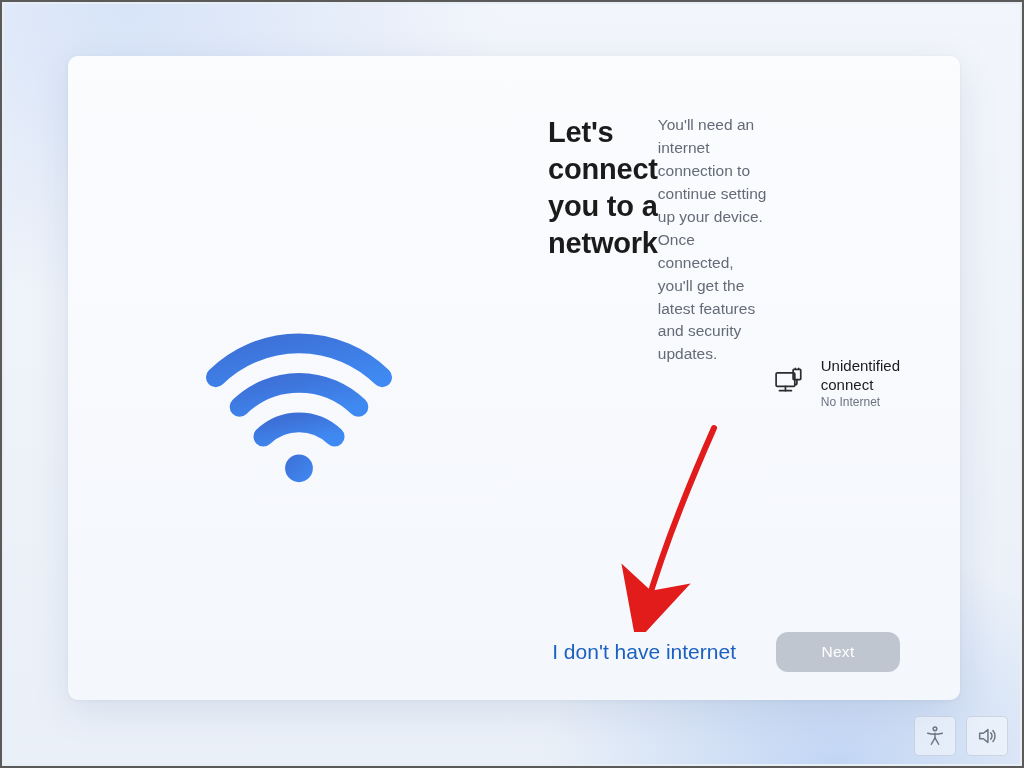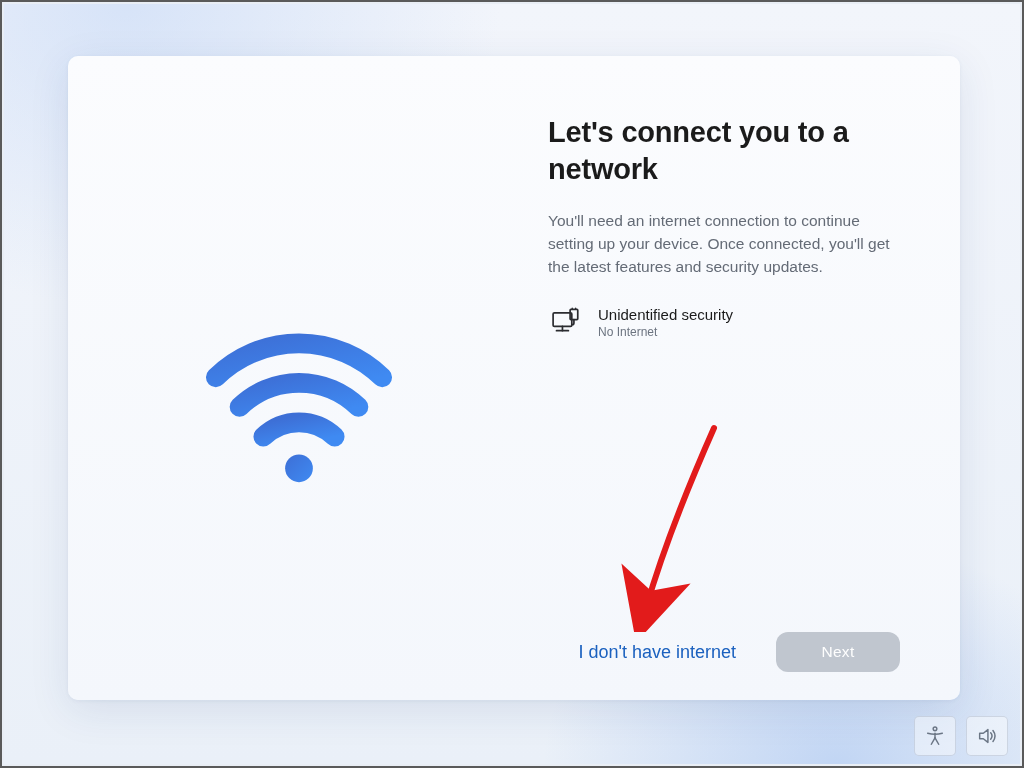--- a/index.html
+++ b/index.html
@@ -41,21 +41,21 @@
     position: absolute;
     left: 132px;
     top: 246px;
     width: 198px;
     height: 198px;
   }
   .content-pane {
     flex: 1;
     padding: 58px 60px 48px 40px;
     display: flex;
-    flex-direction: column;
+    flex-direction: row;
     position: relative;
   }
   .heading {
     font-size: 29px;
     font-weight: 600;
     color: #1b1b1b;
     line-height: 1.28;
     letter-spacing: -0.2px;
     margin-bottom: 22px;
   }
@@ -91,21 +91,21 @@
     position: absolute;
     right: 60px;
     bottom: 28px;
     left: 40px;
     display: flex;
     align-items: center;
     justify-content: flex-end;
     gap: 40px;
   }
   .skip-link {
-    font-size: 18px;
+    font-size: 21px;
     color: #1b61bf;
     cursor: pointer;
     user-select: none;
   }
   .next-btn {
     min-width: 124px;
     height: 40px;
     border: none;
     border-radius: 12px;
     background: #bec4cd;
@@ -178,21 +178,21 @@
         <g fill="none" stroke="#2b2c30" stroke-width="2" stroke-linejoin="round" stroke-linecap="round">
           <rect x="6" y="6" width="22" height="16" rx="1.5"></rect>
           <path d="M17 22 L17 27"></path>
           <path d="M10 27 L24 27"></path>
           <rect x="26" y="2" width="9" height="12" rx="1"></rect>
           <path d="M28.5 2 L28.5 0.5 M32.5 2 L32.5 0.5" stroke-width="1.6"></path>
           <path d="M30.5 14 L30.5 18 Q30.5 20 28.5 20 L28 20"></path>
         </g>
       </svg>
       <div class="network-text">
-        <div class="net-name">Unidentified security</div>
+        <div class="net-name">Unidentified connect</div>
         <div class="net-status">No Internet</div>
       </div>
     </div>
 
     <div class="footer">
       <span class="skip-link">I don't have internet</span>
       <button class="next-btn" disabled="">Next</button>
     </div>
   </div>
 

